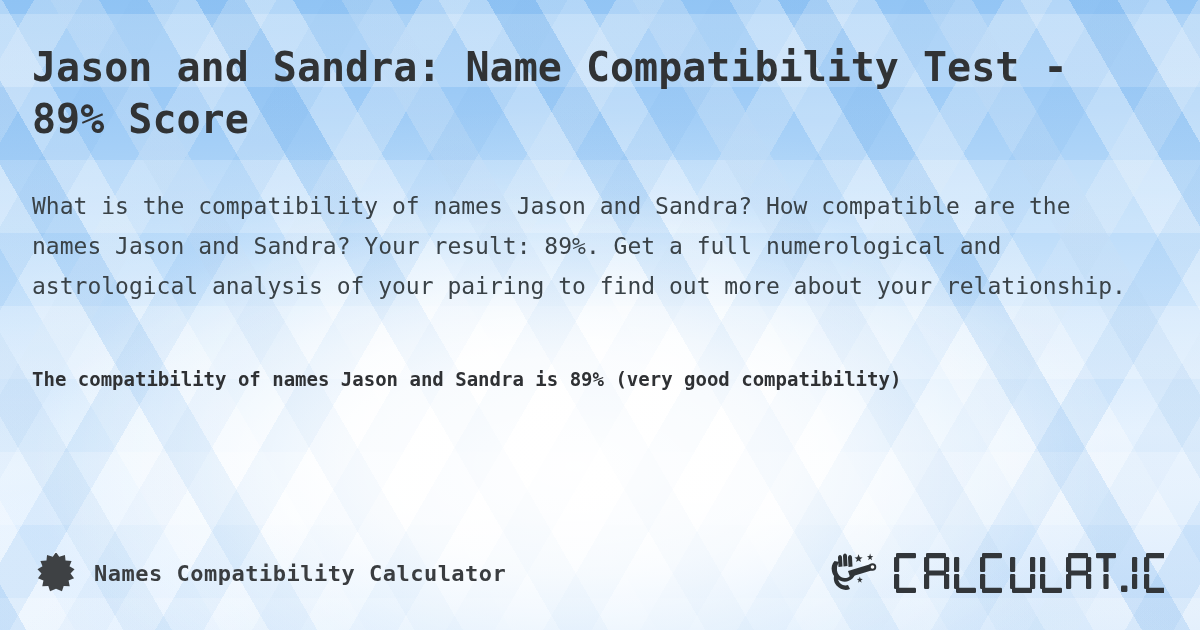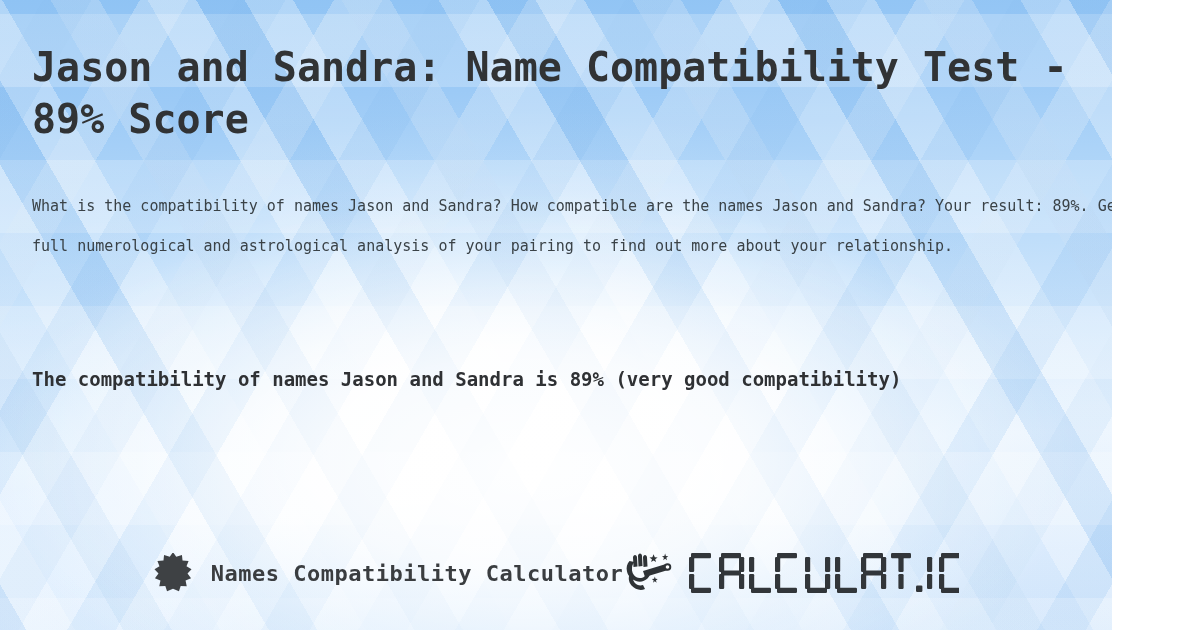--- a/index.html
+++ b/index.html
@@ -10,21 +10,21 @@
   body {
     width: 1200px;
     height: 630px;
     overflow: hidden;
     font-family: "DejaVu Sans Mono", "Liberation Mono", monospace;
   }
 
   
   #card {
     position: relative;
-    width: 1112px;
+    width: 1200px;
     height: 630px;
     overflow: hidden;
     background: #7dd3fc;
   }
 
   
   #bg-base {
     position: absolute;
     inset: 0;
     background:
@@ -107,21 +107,21 @@
     color: #313335;
   }
 
   #intro-paragraph {
     position: absolute;
     left: 32px;
     top: 186px;
     width: 1120px;
     margin: 0;
     font-family: "DejaVu Sans Mono", "Liberation Mono", monospace;
-    font-size: 15px;
+    font-size: 23px;
     font-weight: normal;
     line-height: 40px;
     color: #3a4247;
   }
 
   #result-statement {
     position: absolute;
     left: 32px;
     top: 355px;
     width: 1130px;
@@ -137,21 +137,21 @@
   #footer {
     position: absolute;
     left: 0;
     right: 0;
     bottom: 28px;
     height: 58px;
     padding: 0 36px;
     box-sizing: border-box;
     display: flex;
     align-items: center;
-    justify-content: center;
+    justify-content: space-between;
   }
 
   #footer-brand {
     display: flex;
     align-items: center;
     gap: 18px;
   }
 
   #burst-icon {
     width: 40px;

